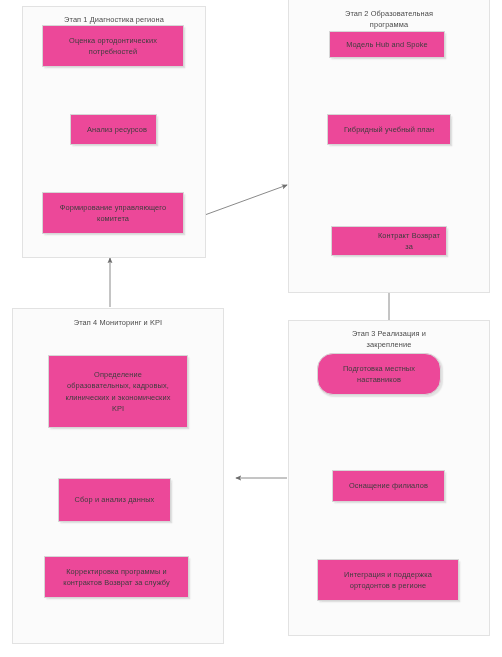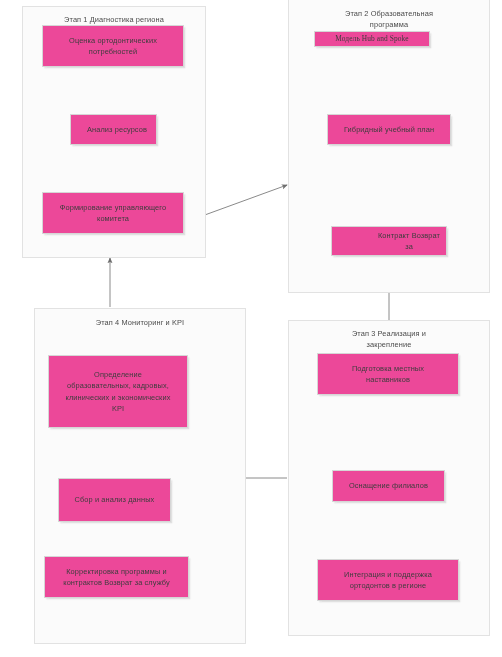--- a/index.html
+++ b/index.html
@@ -111,35 +111,35 @@
   <div class="node" style="left:42px; top:25px; width:142px; height:42px;">Оценка ортодонтических
 потребностей</div>
   <div class="node" style="left:70px; top:114px; width:87px; height:31px;padding-left:11px;">Анализ ресурсов</div>
   <div class="node" style="left:42px; top:192px; width:142px; height:42px;">Формирование управляющего
 комитета</div>
 
   <div class="cluster" style="left:288px; top:-8px; width:202px; height:301px;">
     <div class="cluster-title" style="top:15px;">Этап 2 Образовательная
 программа</div>
   </div>
-  <div class="node" style="left:314px; top:31px; width:116px; height:16px;font-family:Liberation Serif, serif;">Модель Hub and Spoke</div>
+  <div class="node" style="left:329px; top:31px; width:116px; height:27px;">Модель Hub and Spoke</div>
   <div class="node" style="left:327px; top:114px; width:124px; height:31px;">Гибридный учебный план</div>
   <div class="node" style="left:331px; top:226px; width:116px; height:30px;padding-left:44px;">Контракт Возврат за</div>
 
   <div class="cluster" style="left:288px; top:320px; width:202px; height:316px;padding-left:48px;">
     <div class="cluster-title" style="top:7px;">Этап 3 Реализация и
 закрепление</div>
   </div>
-  <div class="node" style="left:317px; top:353px; width:142px; height:42px;">Подготовка местных
+  <div class="node" style="left:317px; top:353px; width:124px; height:42px;border-radius:16px;">Подготовка местных
 наставников</div>
   <div class="node" style="left:317px; top:559px; width:142px; height:42px;">Интеграция и поддержка
 ортодонтов в регионе</div>
   <div class="node" style="left:332px; top:470px; width:113px; height:32px;">Оснащение филиалов</div>
 
-  <div class="cluster" style="left:34px; top:308px; width:212px; height:336px;">
+  <div class="cluster" style="left:12px; top:308px; width:212px; height:336px;">
     <div class="cluster-title" style="top:8px;">Этап 4 Мониторинг и KPI</div>
   </div>
   <div class="node" style="left:48px; top:355px; width:140px; height:73px;">Определение
 образовательных, кадровых,
 клинических и экономических
 KPI</div>
   <div class="node" style="left:58px; top:478px; width:113px; height:44px;">Сбор и анализ данных</div>
   <div class="node" style="left:44px; top:556px; width:145px; height:42px;">Корректировка программы и
 контрактов Возврат за службу</div>
 

